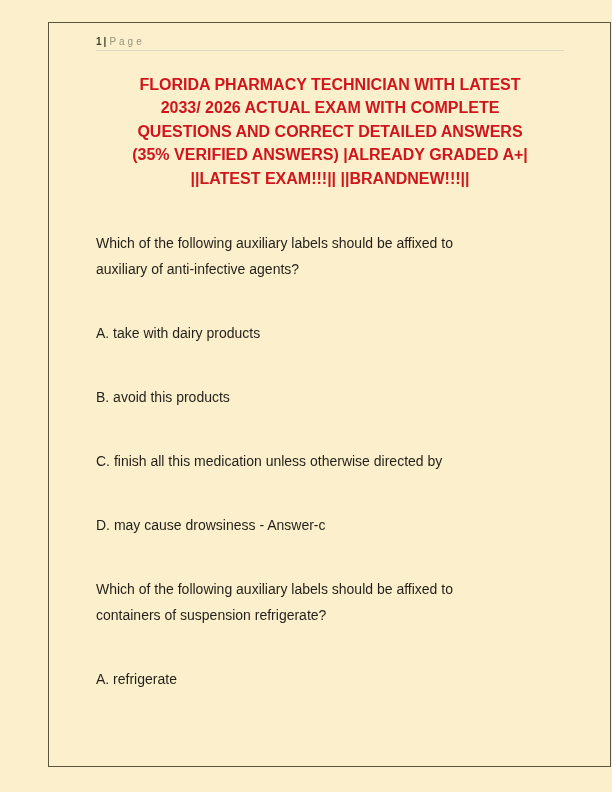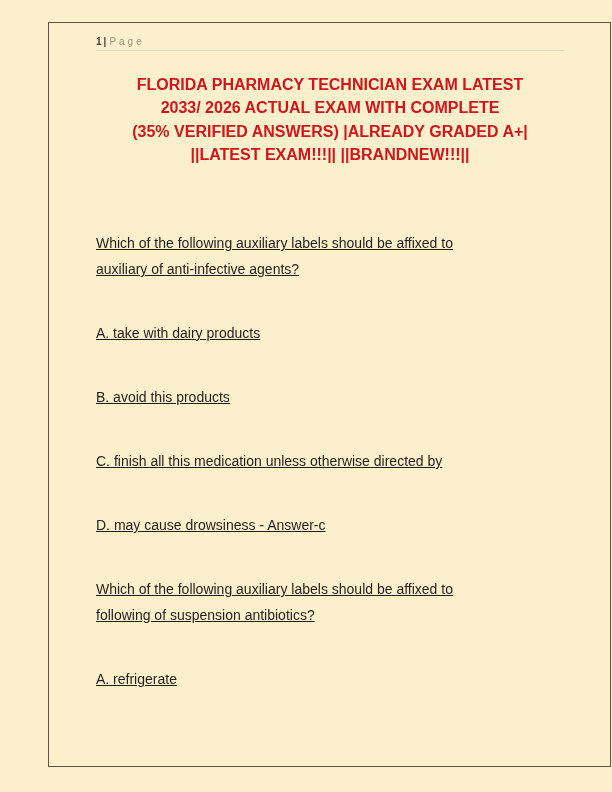--- a/index.html
+++ b/index.html
@@ -58,38 +58,38 @@
     line-height: 23.4px;
     color: var(--title_red);
   }
   .body-text {
     position: absolute;
     left: 72px; top: 230px;
     width: 474px;
     font-size: 14px;
     line-height: 26px;
     color: var(--body_text);
-    text-decoration: underline;
   }
   .paragraph { margin-bottom: 38px; }
 </style>
 </head>
 <body>
 
 <div class="page">
   <div class="page-border"></div>
 
   <div class="header">
     <span class="page-num">1</span><span class="divider">|</span><span class="page-label">Page</span>
   </div>
   <div class="header-rule"></div>
 
   <div class="title">
-    <div>FLORIDA PHARMACY TECHNICIAN EXAM LATEST</div>
+    <div>FLORIDA PHARMACY TECHNICIAN WITH LATEST</div>
     <div>2033/ 2026 ACTUAL EXAM WITH COMPLETE</div>
+    <div>QUESTIONS AND CORRECT DETAILED ANSWERS</div>
     <div>(35% VERIFIED ANSWERS) |ALREADY GRADED A+|</div>
     <div>||LATEST EXAM!!!|| ||BRANDNEW!!!||</div>
   </div>
 
   <div class="body-text">
     <div class="paragraph">
       <div>Which of the following auxiliary labels should be affixed to</div>
       <div>auxiliary of anti-infective agents?</div>
     </div>
     <div class="paragraph">
@@ -99,19 +99,19 @@
       <div>B. avoid this products</div>
     </div>
     <div class="paragraph">
       <div>C. finish all this medication unless otherwise directed by</div>
     </div>
     <div class="paragraph">
       <div>D. may cause drowsiness - Answer-c</div>
     </div>
     <div class="paragraph">
       <div>Which of the following auxiliary labels should be affixed to</div>
-      <div>following of suspension antibiotics?</div>
+      <div>containers of suspension refrigerate?</div>
     </div>
     <div class="paragraph">
       <div>A. refrigerate</div>
     </div>
   </div>
 </div>
 
 </body></html>

